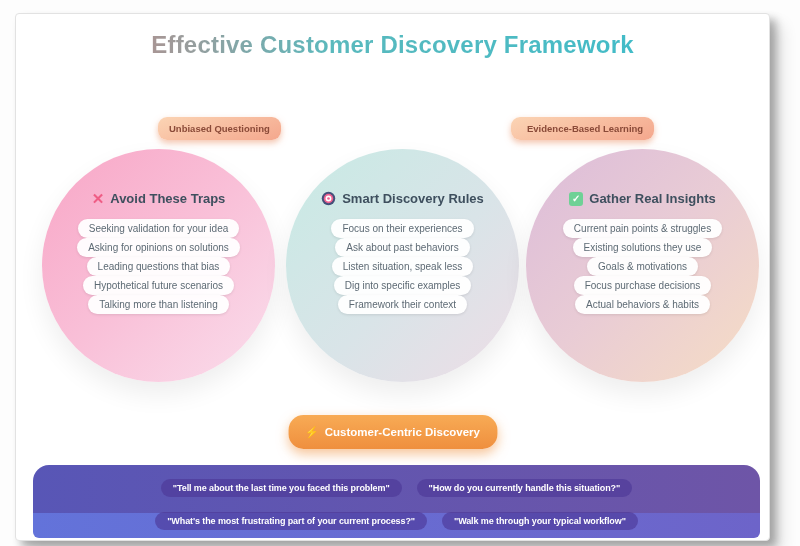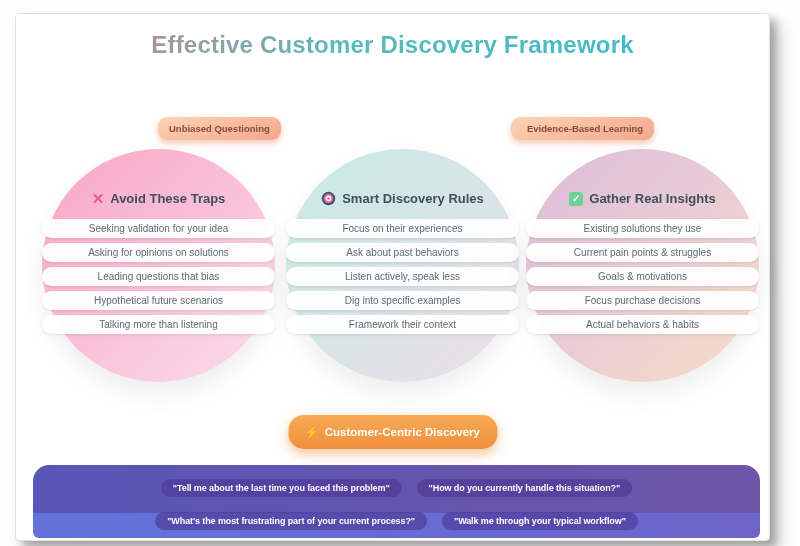--- a/index.html
+++ b/index.html
@@ -41,21 +41,21 @@
   .circle-title {
     display:flex; justify-content:center; align-items:center; gap:6px;
     font-size:13px; font-weight:bold; color:#3e4f5e;
   }
   .x-glyph { color:#ef5d85; font-weight:bold; font-size:15px; line-height:1; }
   .check-glyph {
     display:inline-block; width:14px; height:14px; border-radius:3px;
     background:#6fd196; color:#ffffff; font-size:10px; line-height:14px; text-align:center;
   }
   .pill-list {
-    margin-top:13px; display:flex; flex-direction:column; gap:5px;
+    margin-top:13px; display:flex; flex-direction:column; align-items:center; 
   }
   .pill {
     background:rgba(255,255,255,0.95); border-radius:10px; padding:4px 11px;
     font-size:10px; color:#5d6a74; white-space:nowrap;
     box-shadow:0 1px 3px rgba(0,0,0,0.10);
   }
   .cta {
     position:absolute; top:401px; left:50%; transform:translateX(-50%);
     height:34px; padding:0 17px; border:none; border-radius:15px;
     display:flex; align-items:center; justify-content:center; gap:6px;
@@ -113,34 +113,34 @@
           <circle cx="10" cy="10" r="6.3" fill="#f06292"></circle>
           <circle cx="10" cy="10" r="3.9" fill="#ffffff"></circle>
           <circle cx="10" cy="10" r="1.8" fill="#f06292"></circle>
         </svg>
       </span>
       <span>Smart Discovery Rules</span>
     </div>
     <div class="pill-list">
       <div class="pill">Focus on their experiences</div>
       <div class="pill">Ask about past behaviors</div>
-      <div class="pill">Listen actively, speak less</div>
+      <div class="pill">Listen situation, speak less</div>
       <div class="pill">Dig into specific examples</div>
       <div class="pill">Framework their context</div>
     </div>
   </div>
 
   <div class="circle circle-3">
     <div class="circle-title">
       <span class="check-glyph">✓</span>
       <span>Gather Real Insights</span>
     </div>
     <div class="pill-list">
+      <div class="pill">Current pain points &amp; struggles</div>
       <div class="pill">Existing solutions they use</div>
-      <div class="pill">Current pain points &amp; struggles</div>
       <div class="pill">Goals &amp; motivations</div>
       <div class="pill">Focus purchase decisions</div>
       <div class="pill">Actual behaviors &amp; habits</div>
     </div>
   </div>
 
   <button class="cta">
     <span class="spark-glyph">⚡</span>
     <span>Customer-Centric Discovery</span>
   </button>

